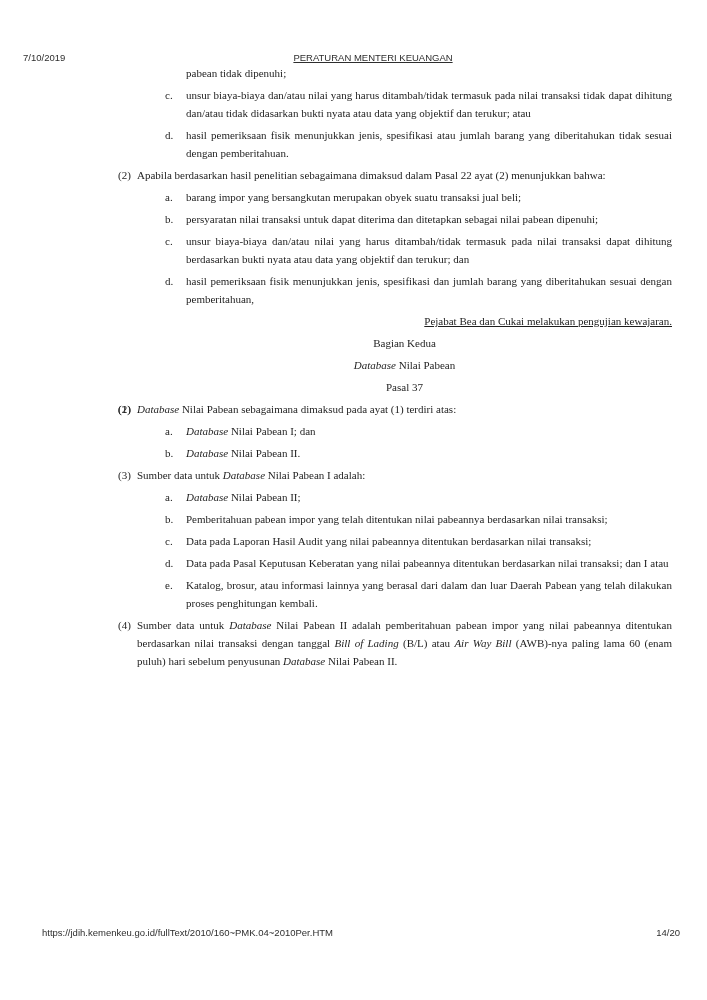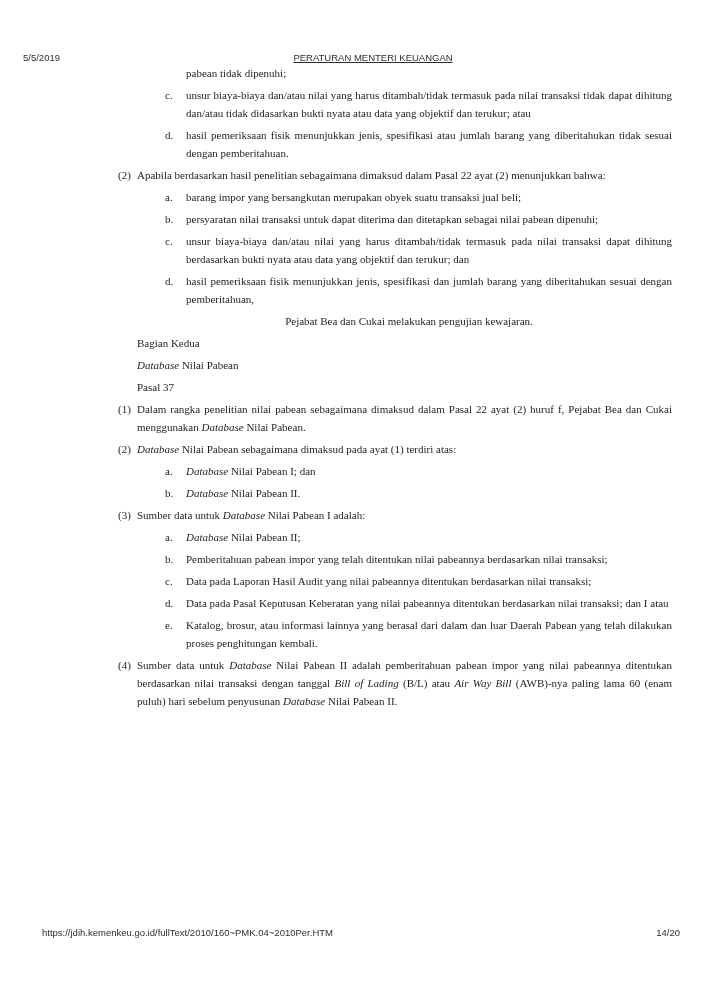--- a/index.html
+++ b/index.html
@@ -28,33 +28,33 @@
   .print-footer .page-num { position:absolute; right:27px; top:0; }
   
   .doc {
     position:absolute; left:118px; top:64px; width:554px;
     font-size:11px; line-height:18px;
     text-align:justify;
   }
   .block { margin-bottom:4px; }
   .cont-line { margin-left:68px; }
   .para-main { margin-left:19px; }
-  .para-closing { margin-left:28px; text-align:center; }
+  .para-closing { margin-left:28px; text-align:right;text-decoration:underline; }
   .num-item { position:relative; padding-left:19px; }
   .num-item > .marker { position:absolute; left:0; top:0; }
   .letter-item { position:relative; margin-left:68px; }
   .letter-item > .marker { position:absolute; left:-21px; top:0; }
-  .heading { margin-left:19px; }
+  .heading { margin-left:19px; text-align:center; }
   i { font-style:italic; }
 </style>
 </head>
 <body>
 
 <div class="print-header">
-  <span class="date">5/5/2019</span>
+  <span class="date">7/10/2019</span>
   <span class="doc-title">PERATURAN MENTERI KEUANGAN</span>
 </div>
 
 <div class="doc">
 
   <div class="block cont-line">pabean tidak dipenuhi;</div>
 
   <div class="block letter-item">
     <span class="marker">c.</span>
     <span>unsur biaya-biaya dan/atau nilai yang harus ditambah/tidak termasuk pada nilai transaksi tidak dapat dihitung dan/atau tidak didasarkan bukti nyata atau data yang objektif dan terukur; atau</span>
@@ -92,21 +92,20 @@
   </div>
 
   <div class="block para-closing">Pejabat Bea dan Cukai melakukan pengujian kewajaran.</div>
 
   <div class="block heading">Bagian Kedua</div>
   <div class="block heading"><i>Database</i> Nilai Pabean</div>
   <div class="block heading">Pasal 37</div>
 
   <div class="block num-item">
     <span class="marker">(1)</span>
-    <span>Dalam rangka penelitian nilai pabean sebagaimana dimaksud dalam Pasal 22 ayat (2) huruf f, Pejabat Bea dan Cukai menggunakan <i>Database</i> Nilai Pabean.</span>
   </div>
 
   <div class="block num-item">
     <span class="marker">(2)</span>
     <span><i>Database</i> Nilai Pabean sebagaimana dimaksud pada ayat (1) terdiri atas:</span>
   </div>
 
   <div class="block letter-item">
     <span class="marker">a.</span>
     <span><i>Database</i> Nilai Pabean I; dan</span>

